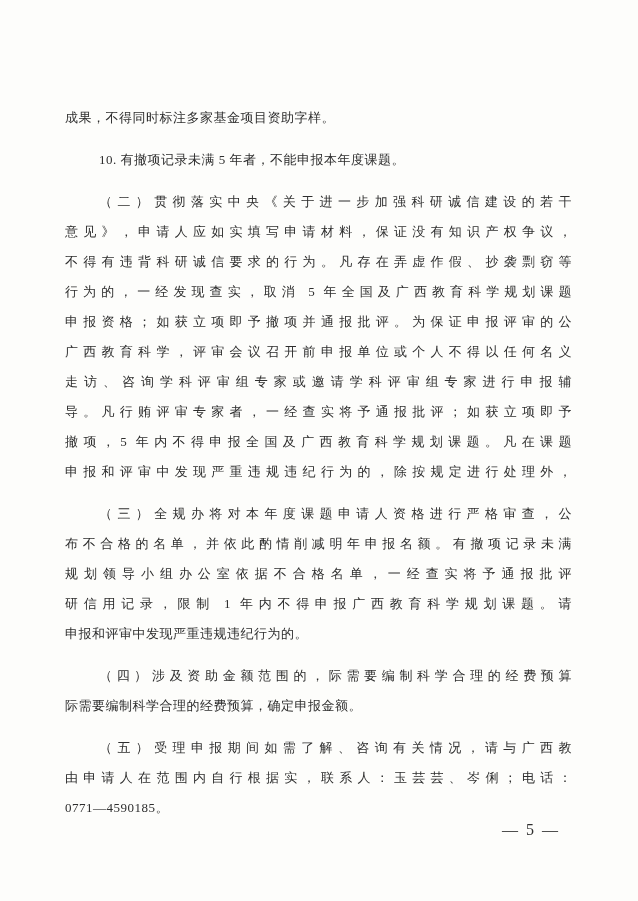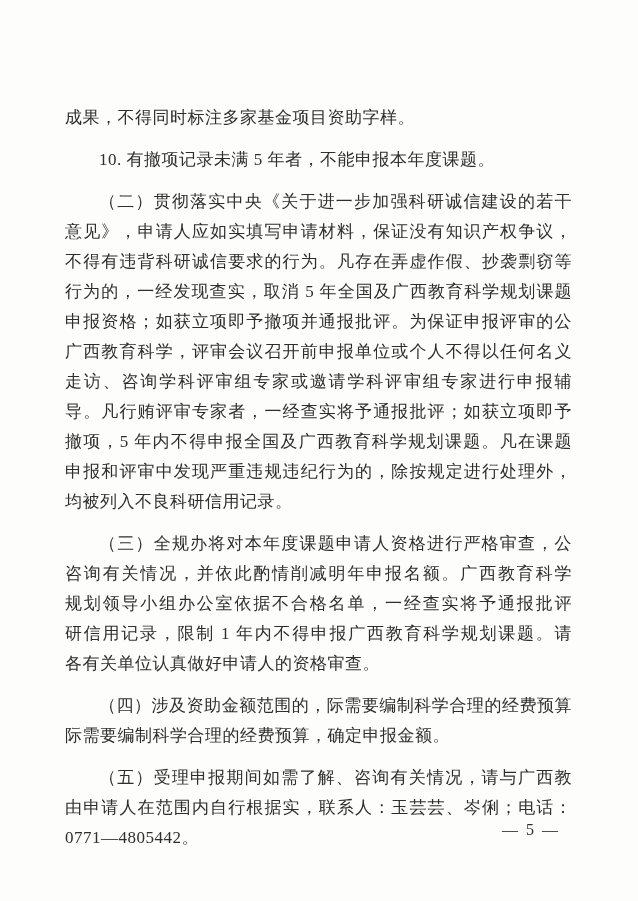--- a/index.html
+++ b/index.html
@@ -22,21 +22,21 @@
   }
   .doc-body {
     position: absolute;
     left: 65px;
     top: 103px;
     width: 507px;
   }
   .line {
     height: 30px;
     line-height: 30px;
-    font-size: 17px;
+    font-size: 13px;
     text-align: justify;
     text-align-last: justify;
     letter-spacing: 0.5px;
     white-space: normal;
     overflow: visible;
   }
   .line.indent { padding-left: 34px; margin-top: 12px; }
   .line.para-end {
     text-align: left;
     text-align-last: left;
@@ -62,28 +62,27 @@
       <div class="line indent">（二）贯彻落实中央《关于进一步加强科研诚信建设的若干</div>
       <div class="line">意见》，申请人应如实填写申请材料，保证没有知识产权争议，</div>
       <div class="line">不得有违背科研诚信要求的行为。凡存在弄虚作假、抄袭剽窃等</div>
       <div class="line">行为的，一经发现查实，取消 5 年全国及广西教育科学规划课题</div>
       <div class="line">申报资格；如获立项即予撤项并通报批评。为保证申报评审的公</div>
       <div class="line">广西教育科学，评审会议召开前申报单位或个人不得以任何名义</div>
       <div class="line">走访、咨询学科评审组专家或邀请学科评审组专家进行申报辅</div>
       <div class="line">导。凡行贿评审专家者，一经查实将予通报批评；如获立项即予</div>
       <div class="line">撤项，5 年内不得申报全国及广西教育科学规划课题。凡在课题</div>
       <div class="line">申报和评审中发现严重违规违纪行为的，除按规定进行处理外，</div>
-      <div class="line para-end">均被列入不良科研信用记录。</div>
       <div class="line indent">（三）全规办将对本年度课题申请人资格进行严格审查，公</div>
-      <div class="line">咨询有关情况，并依此酌情削减明年申报名额。广西教育科学</div>
+      <div class="line">布不合格的名单，并依此酌情削减明年申报名额。有撤项记录未满</div>
       <div class="line">规划领导小组办公室依据不合格名单，一经查实将予通报批评</div>
       <div class="line">研信用记录，限制 1 年内不得申报广西教育科学规划课题。请</div>
-      <div class="line para-end">各有关单位认真做好申请人的资格审查。</div>
+      <div class="line para-end">申报和评审中发现严重违规违纪行为的。</div>
       <div class="line indent">（四）涉及资助金额范围的，际需要编制科学合理的经费预算</div>
       <div class="line para-end">际需要编制科学合理的经费预算，确定申报金额。</div>
       <div class="line indent">（五）受理申报期间如需了解、咨询有关情况，请与广西教</div>
       <div class="line">由申请人在范围内自行根据实，联系人：玉芸芸、岑俐；电话：</div>
-      <div class="line para-end">0771—4805442。</div>
+      <div class="line para-end">0771—4590185。</div>
     </main>
   <div class="page-footer">
     <span>— 5 —</span>
   </div>
 </div>
 
 </body></html>

